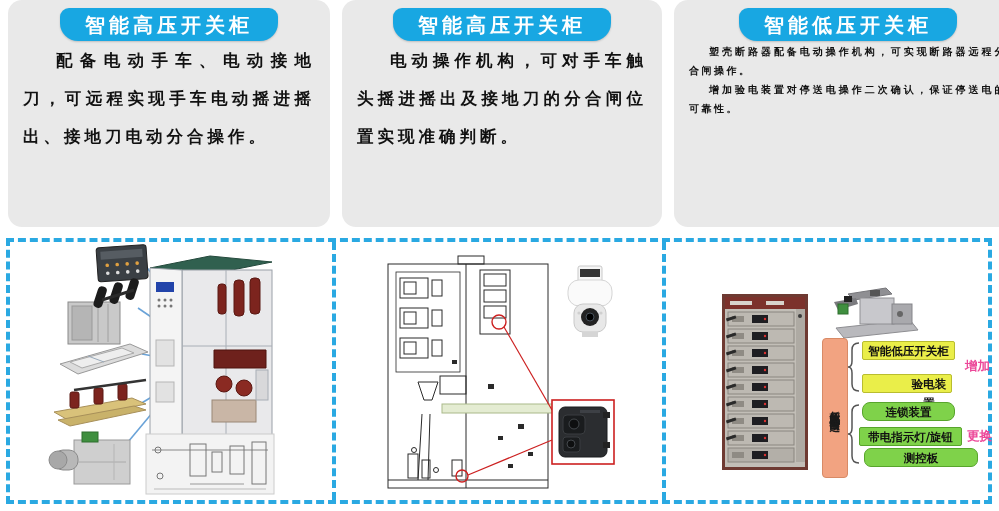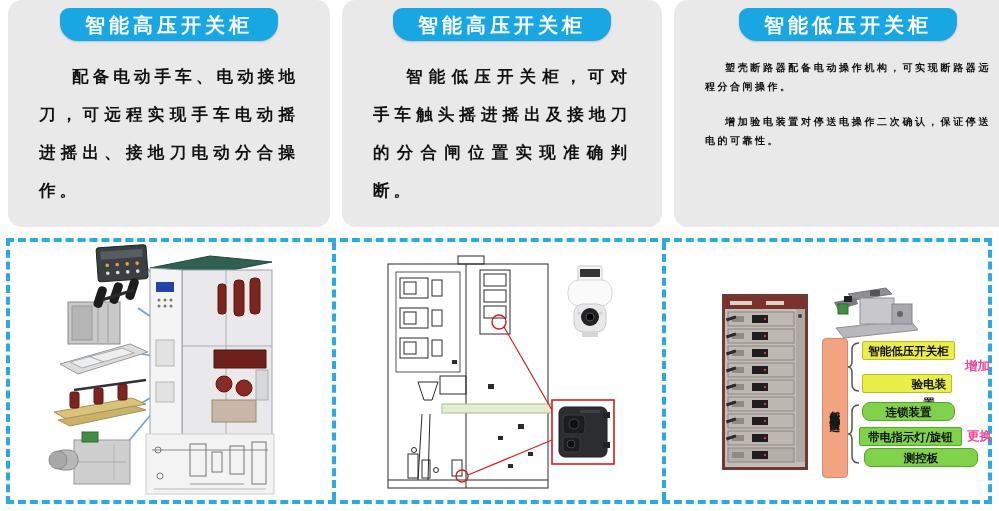--- a/index.html
+++ b/index.html
@@ -6,21 +6,21 @@
   .stage{position:relative;width:999px;height:511px;background:#ffffff;overflow:hidden;
          font-family:"DejaVu Sans","Liberation Sans",sans-serif;color:#111;}
 
   
   .card{position:absolute;top:0;height:227px;background:#e9e9e9;border-radius:14px;box-sizing:border-box;}
   .card-header{position:absolute;top:0;left:50%;transform:translateX(-50%);
                width:218px;height:33px;line-height:34px;text-align:center;
                background:#18a7e2;color:#fff;font-size:20px;font-weight:bold;letter-spacing:4px;
                border-radius:9px 9px 18px 18px;box-shadow:0 1px 2px rgba(0,0,0,.18);margin-top:8px;}
   .card-body{position:absolute;top:40px;left:0;right:0;bottom:4px;padding:2px 15px 0 15px;overflow:hidden;}
-  .card-body p{margin:16px;text-indent:2em;font-weight:600;text-align:justify;}
+  .card-body p{margin:0;text-indent:2em;font-weight:600;text-align:justify;}
   .roomy p{font-size:16.5px;letter-spacing:4px;line-height:2.3;}
   .tight p{font-size:10px;letter-spacing:2.5px;line-height:1.9;}
 
   
   .gallery{position:absolute;left:6px;top:238px;width:986px;height:266px;
            border:4px dashed #2aa9e2;box-sizing:border-box;background:#fff;}
   .divider{position:absolute;top:0;bottom:0;width:0;border-left:4px dashed #2aa9e2;}
   .sec{position:absolute;top:0;height:258px;}
 
   
@@ -44,21 +44,21 @@
   <div class="card" style="left:8px;width:322px;">
     <div class="card-header">智能高压开关柜</div>
     <div class="card-body roomy">
       <p>配备电动手车、电动接地刀，可远程实现手车电动摇进摇出、接地刀电动分合操作。</p>
     </div>
   </div>
 
   <div class="card" style="left:342px;width:320px;">
     <div class="card-header">智能高压开关柜</div>
     <div class="card-body roomy">
-      <p>智能低压开关柜，可对手车触头摇进摇出及接地刀的分合闸位置实现准确判断。</p>
+      <p>电动操作机构，可对手车触头摇进摇出及接地刀的分合闸位置实现准确判断。</p>
     </div>
   </div>
 
   <div class="card" style="left:674px;width:348px;">
     <div class="card-header">智能低压开关柜</div>
     <div class="card-body tight">
       <p>塑壳断路器配备电动操作机构，可实现断路器远程分合闸操作。</p>
       <p>增加验电装置对停送电操作二次确认，保证停送电的可靠性。</p>
     </div>
   </div>

